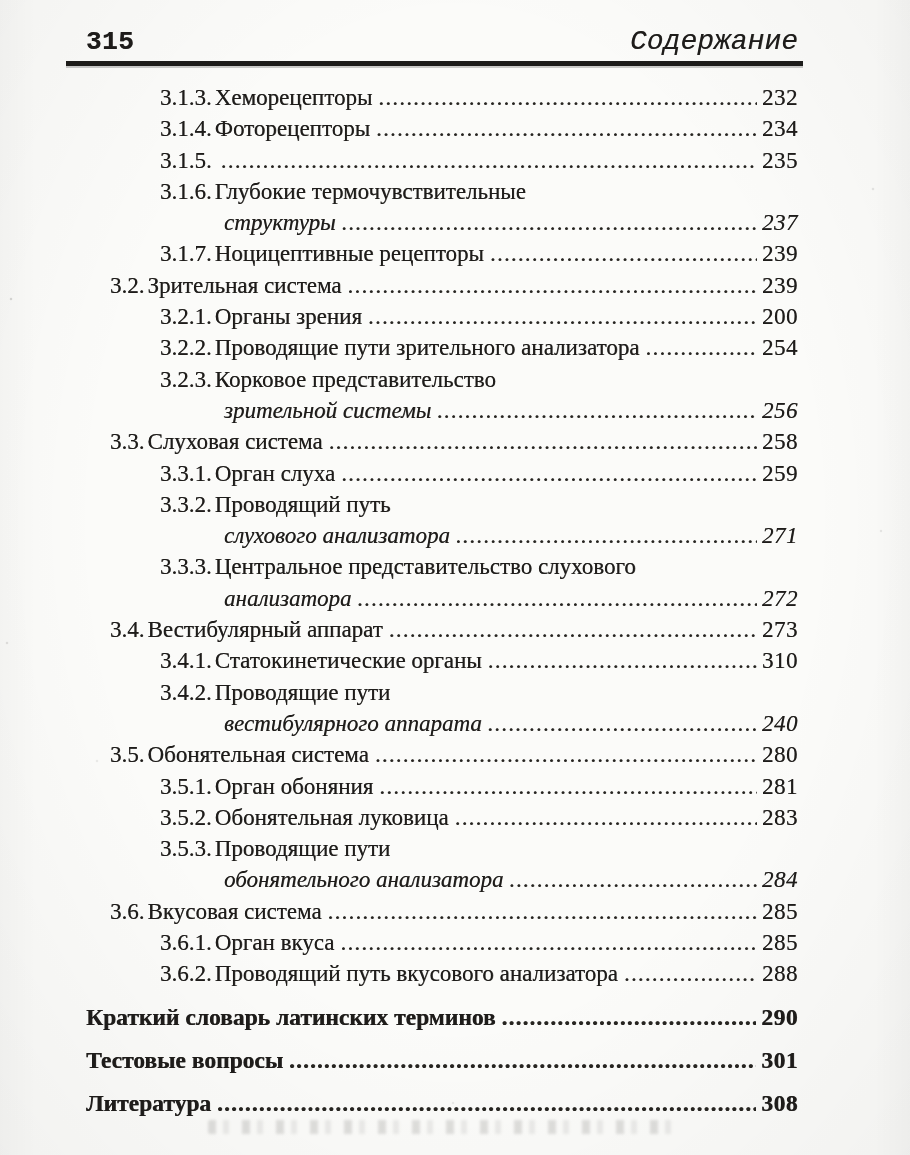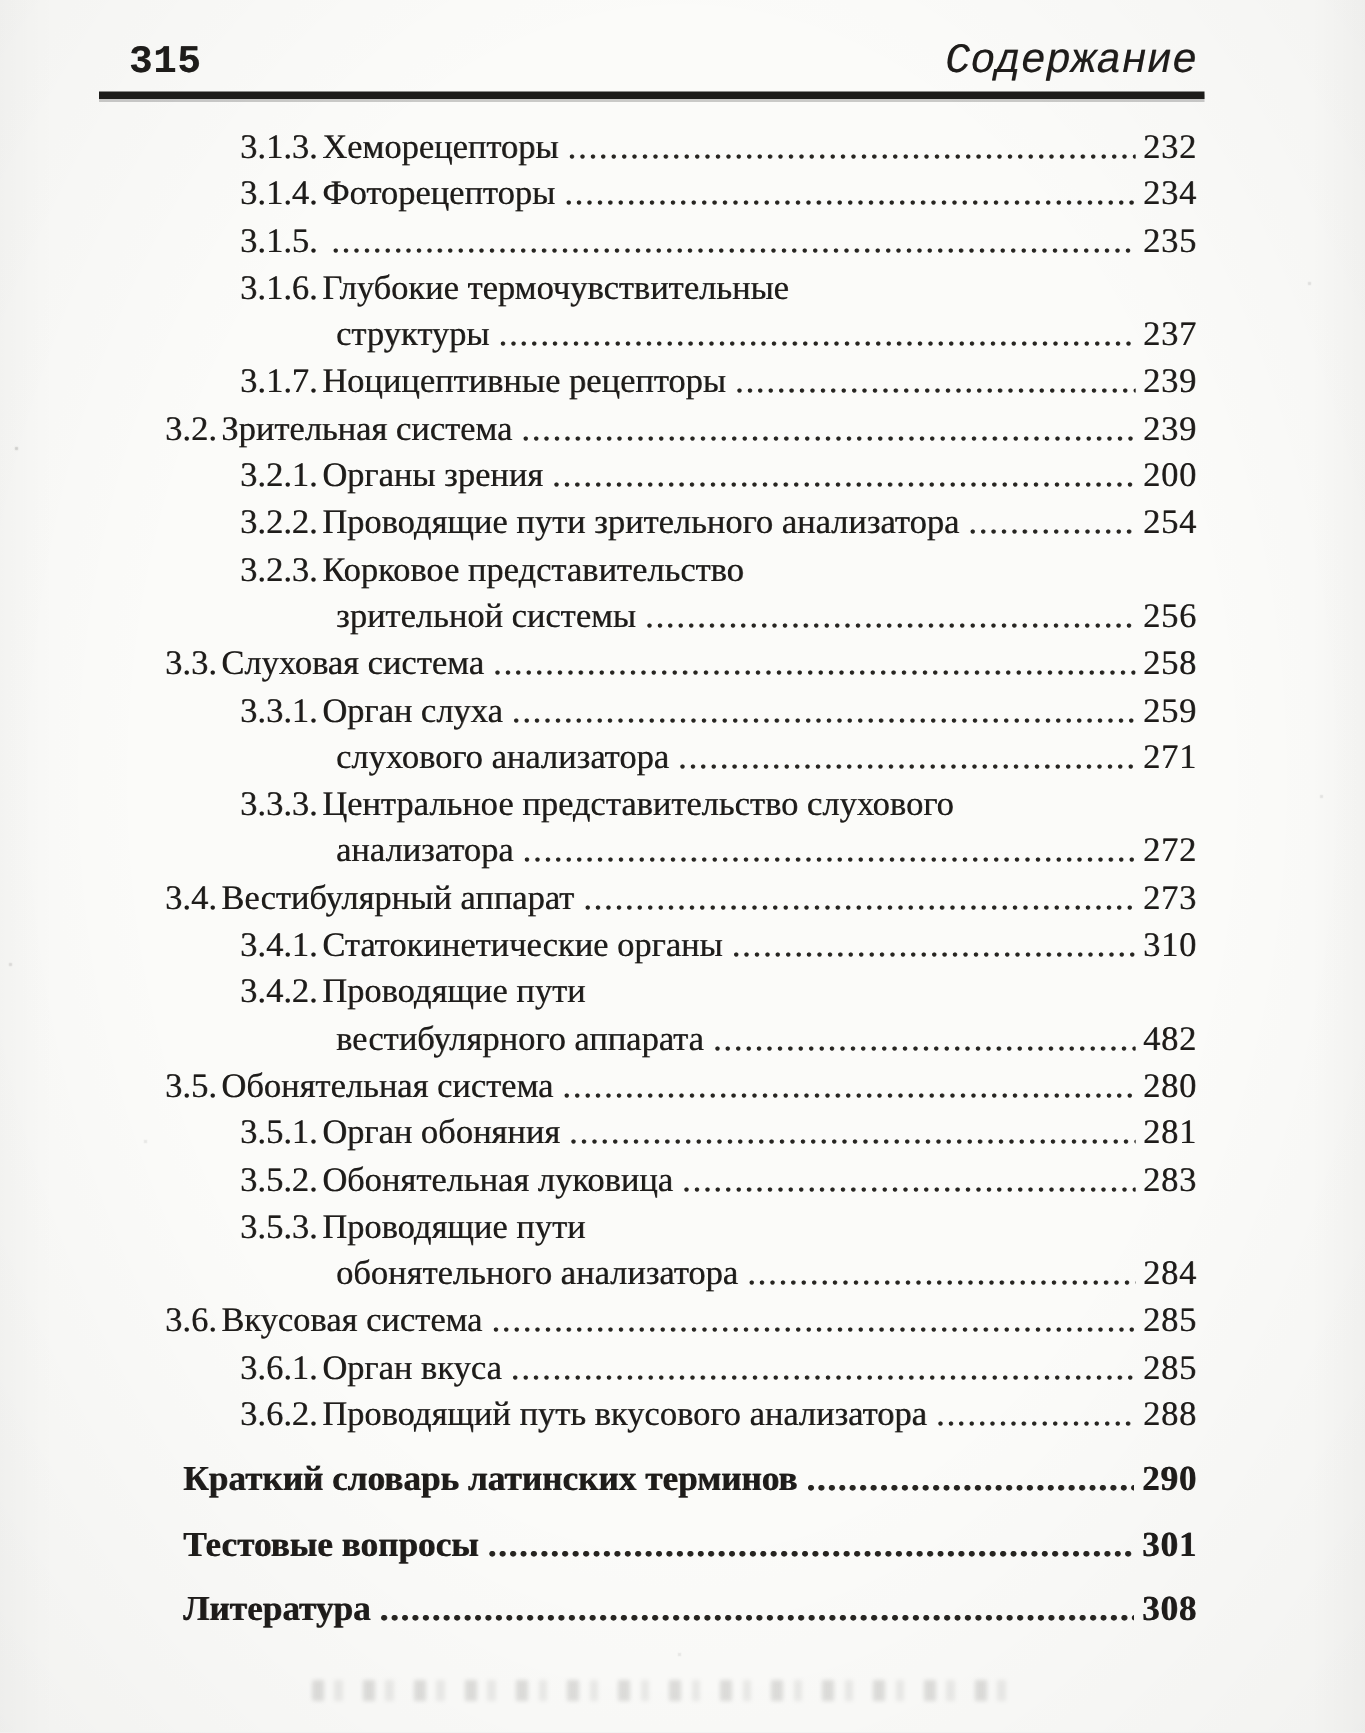--- a/index.html
+++ b/index.html
@@ -84,28 +84,27 @@
     letter-spacing: 1.2px;
     font-size: 23px;
   }
   .row .pg {
     flex: 0 0 auto;
     text-align: right;
     letter-spacing: 0.5px;
   }
   .row.lvl1 { padding-left: 24px; }
   .row.lvl2 { padding-left: 74px; }
-  .row.cont { padding-left: 138px; }
+  .row.cont { padding-left: 138px; font-style: italic; }
   .row.bm {
     padding-left: 0;
     margin-top: 12px;
     font-weight: bold;
     font-size: 23.5px;
     text-shadow: 0.45px 0 0 rgba(30,28,26,0.85);
-    margin-left: 36px;
   }
   
   .ghost-line {
     position: absolute;
     top: 1120px;
     left: 208px;
     width: 468px;
     height: 14px;
     background: repeating-linear-gradient(90deg,
       rgba(110,108,104,0.38) 0 8px,
@@ -211,20 +210,25 @@
     <span class="title">Слуховая система</span>
     <span class="leader"></span>
     <span class="pg">258</span>
   </div>
       <div class="row lvl2">
     <span class="num">3.3.1.</span>
     <span class="title">Орган слуха</span>
     <span class="leader"></span>
     <span class="pg">259</span>
   </div>
+      <div class="row lvl2">
+    <span class="num">3.3.2.</span>
+    <span class="title">Проводящий путь</span>
+
+  </div>
       <div class="row cont">
 
     <span class="title">слухового анализатора</span>
     <span class="leader"></span>
     <span class="pg">271</span>
   </div>
       <div class="row lvl2">
     <span class="num">3.3.3.</span>
     <span class="title">Центральное представительство слухового</span>
 
@@ -249,21 +253,21 @@
   </div>
       <div class="row lvl2">
     <span class="num">3.4.2.</span>
     <span class="title">Проводящие пути</span>
 
   </div>
       <div class="row cont">
 
     <span class="title">вестибулярного аппарата</span>
     <span class="leader"></span>
-    <span class="pg">482</span>
+    <span class="pg">240</span>
   </div>
       <div class="row lvl1">
     <span class="num">3.5.</span>
     <span class="title">Обонятельная система</span>
     <span class="leader"></span>
     <span class="pg">280</span>
   </div>
       <div class="row lvl2">
     <span class="num">3.5.1.</span>
     <span class="title">Орган обоняния</span>

